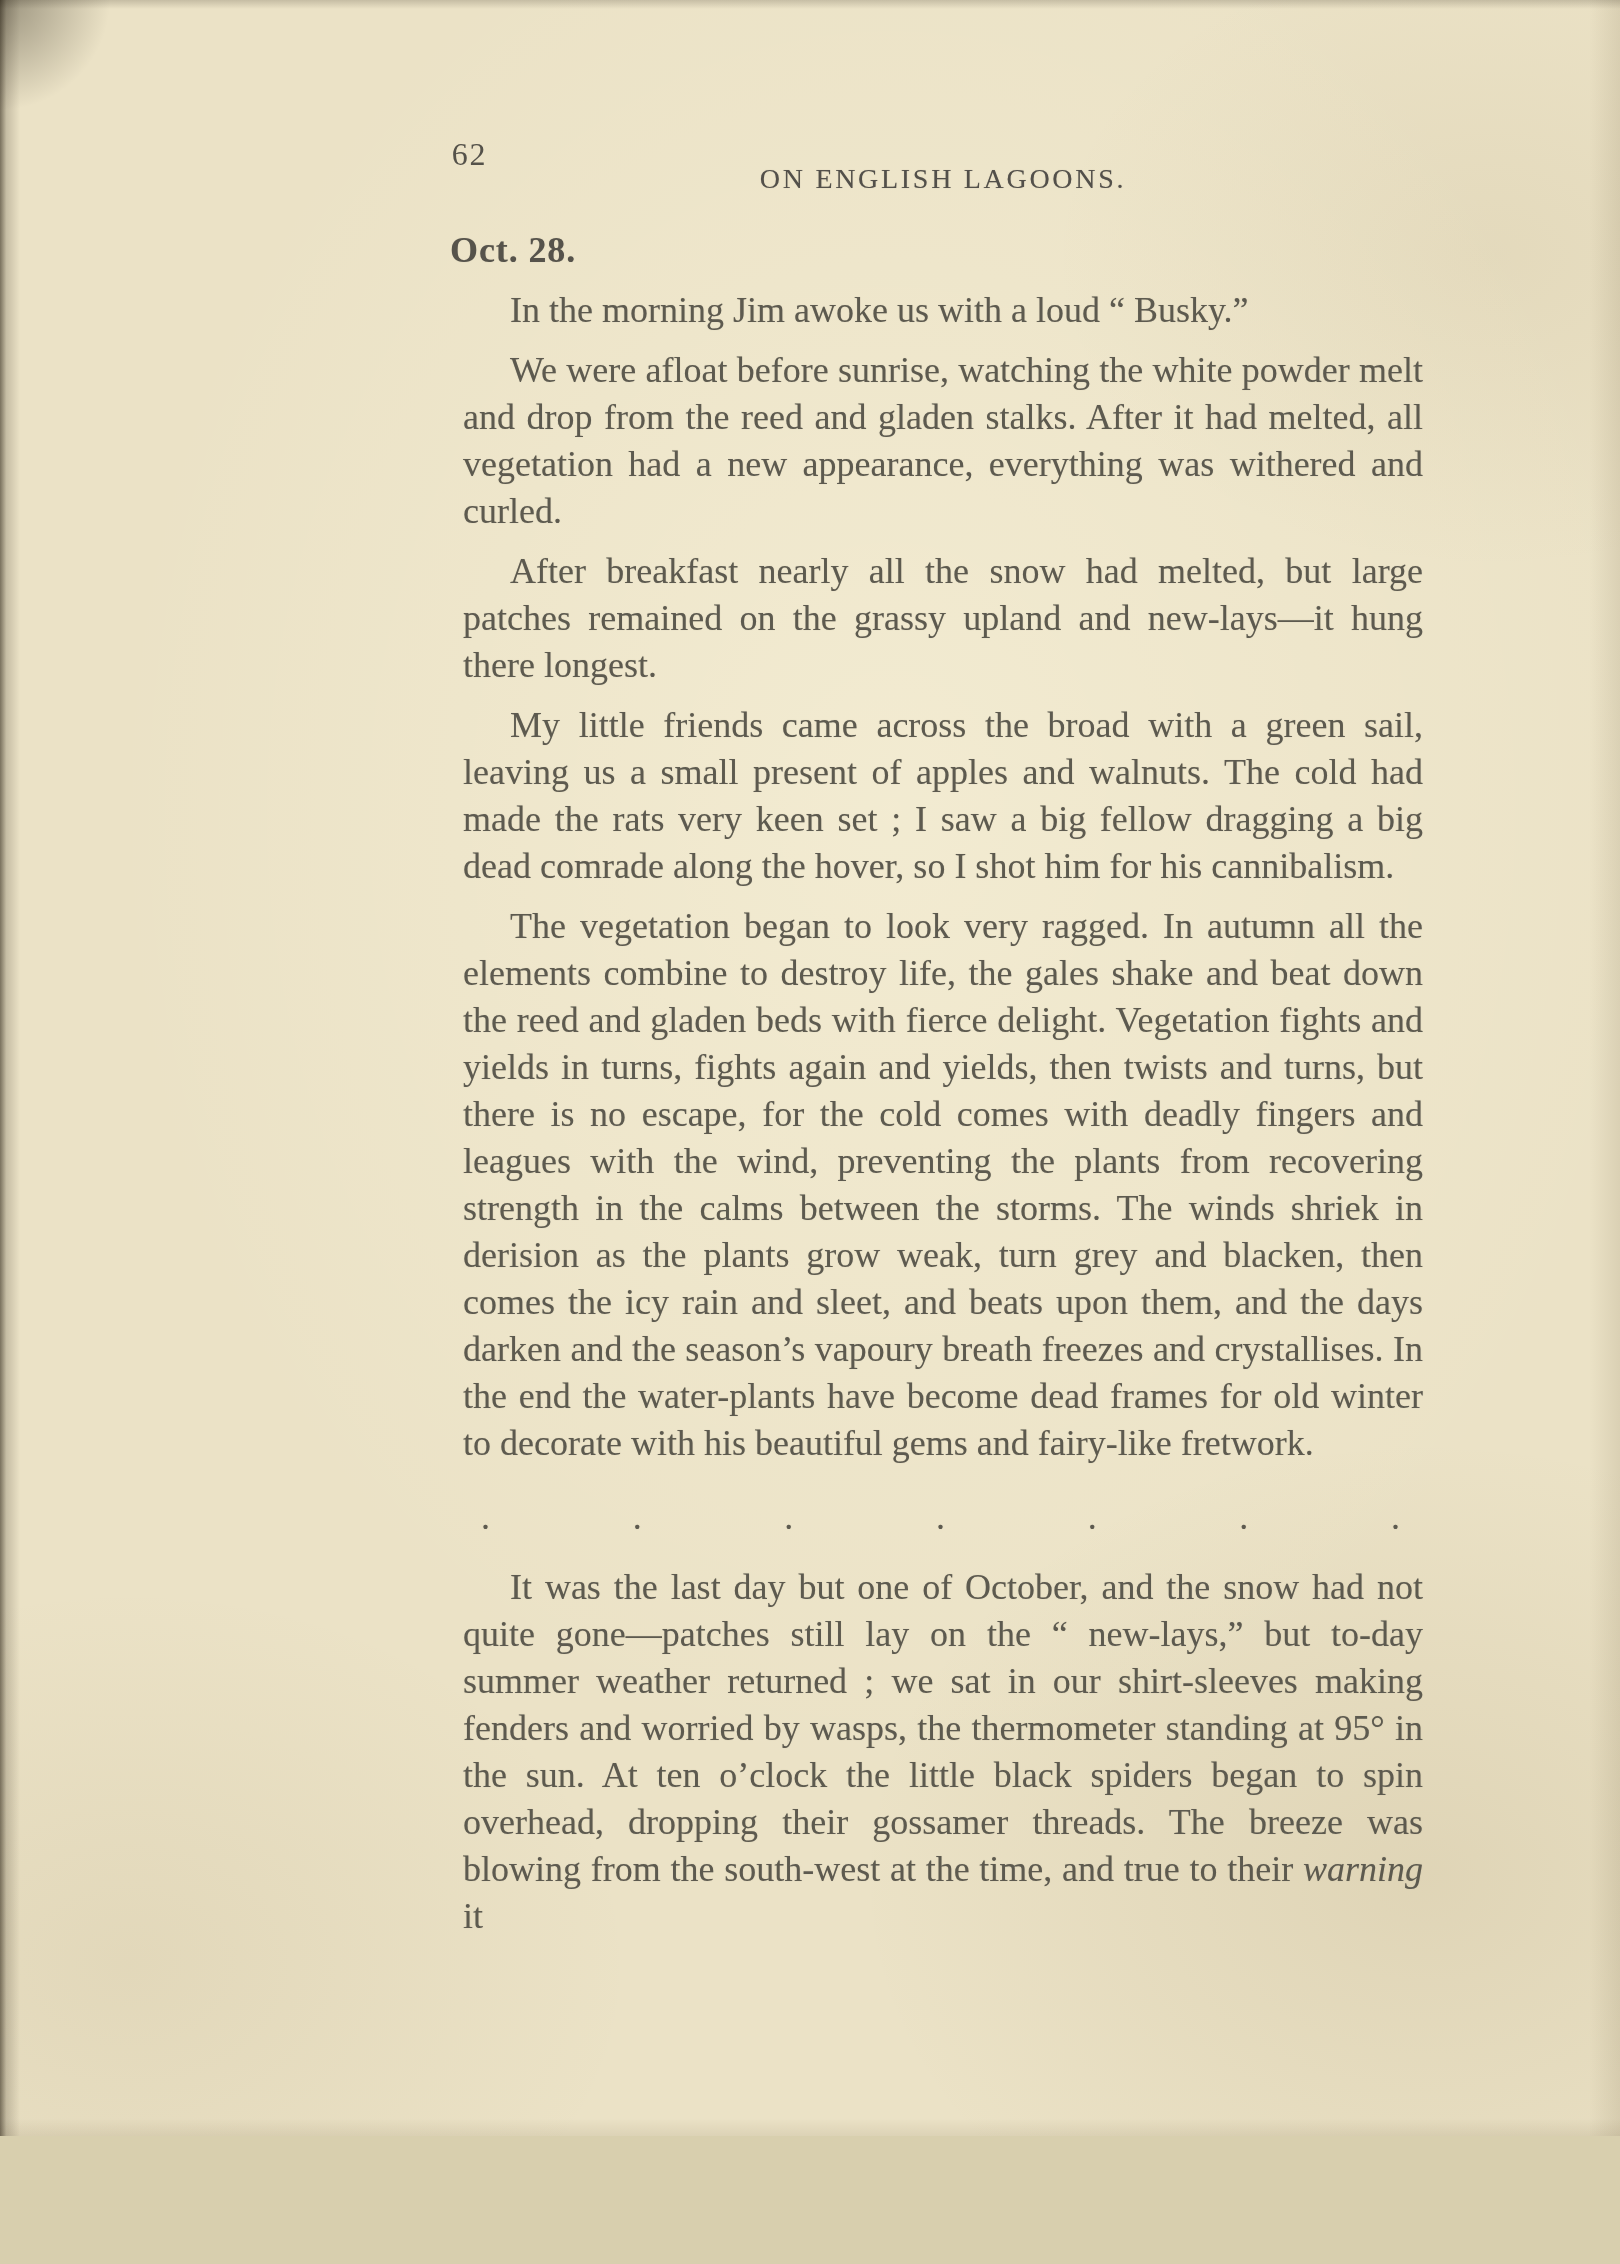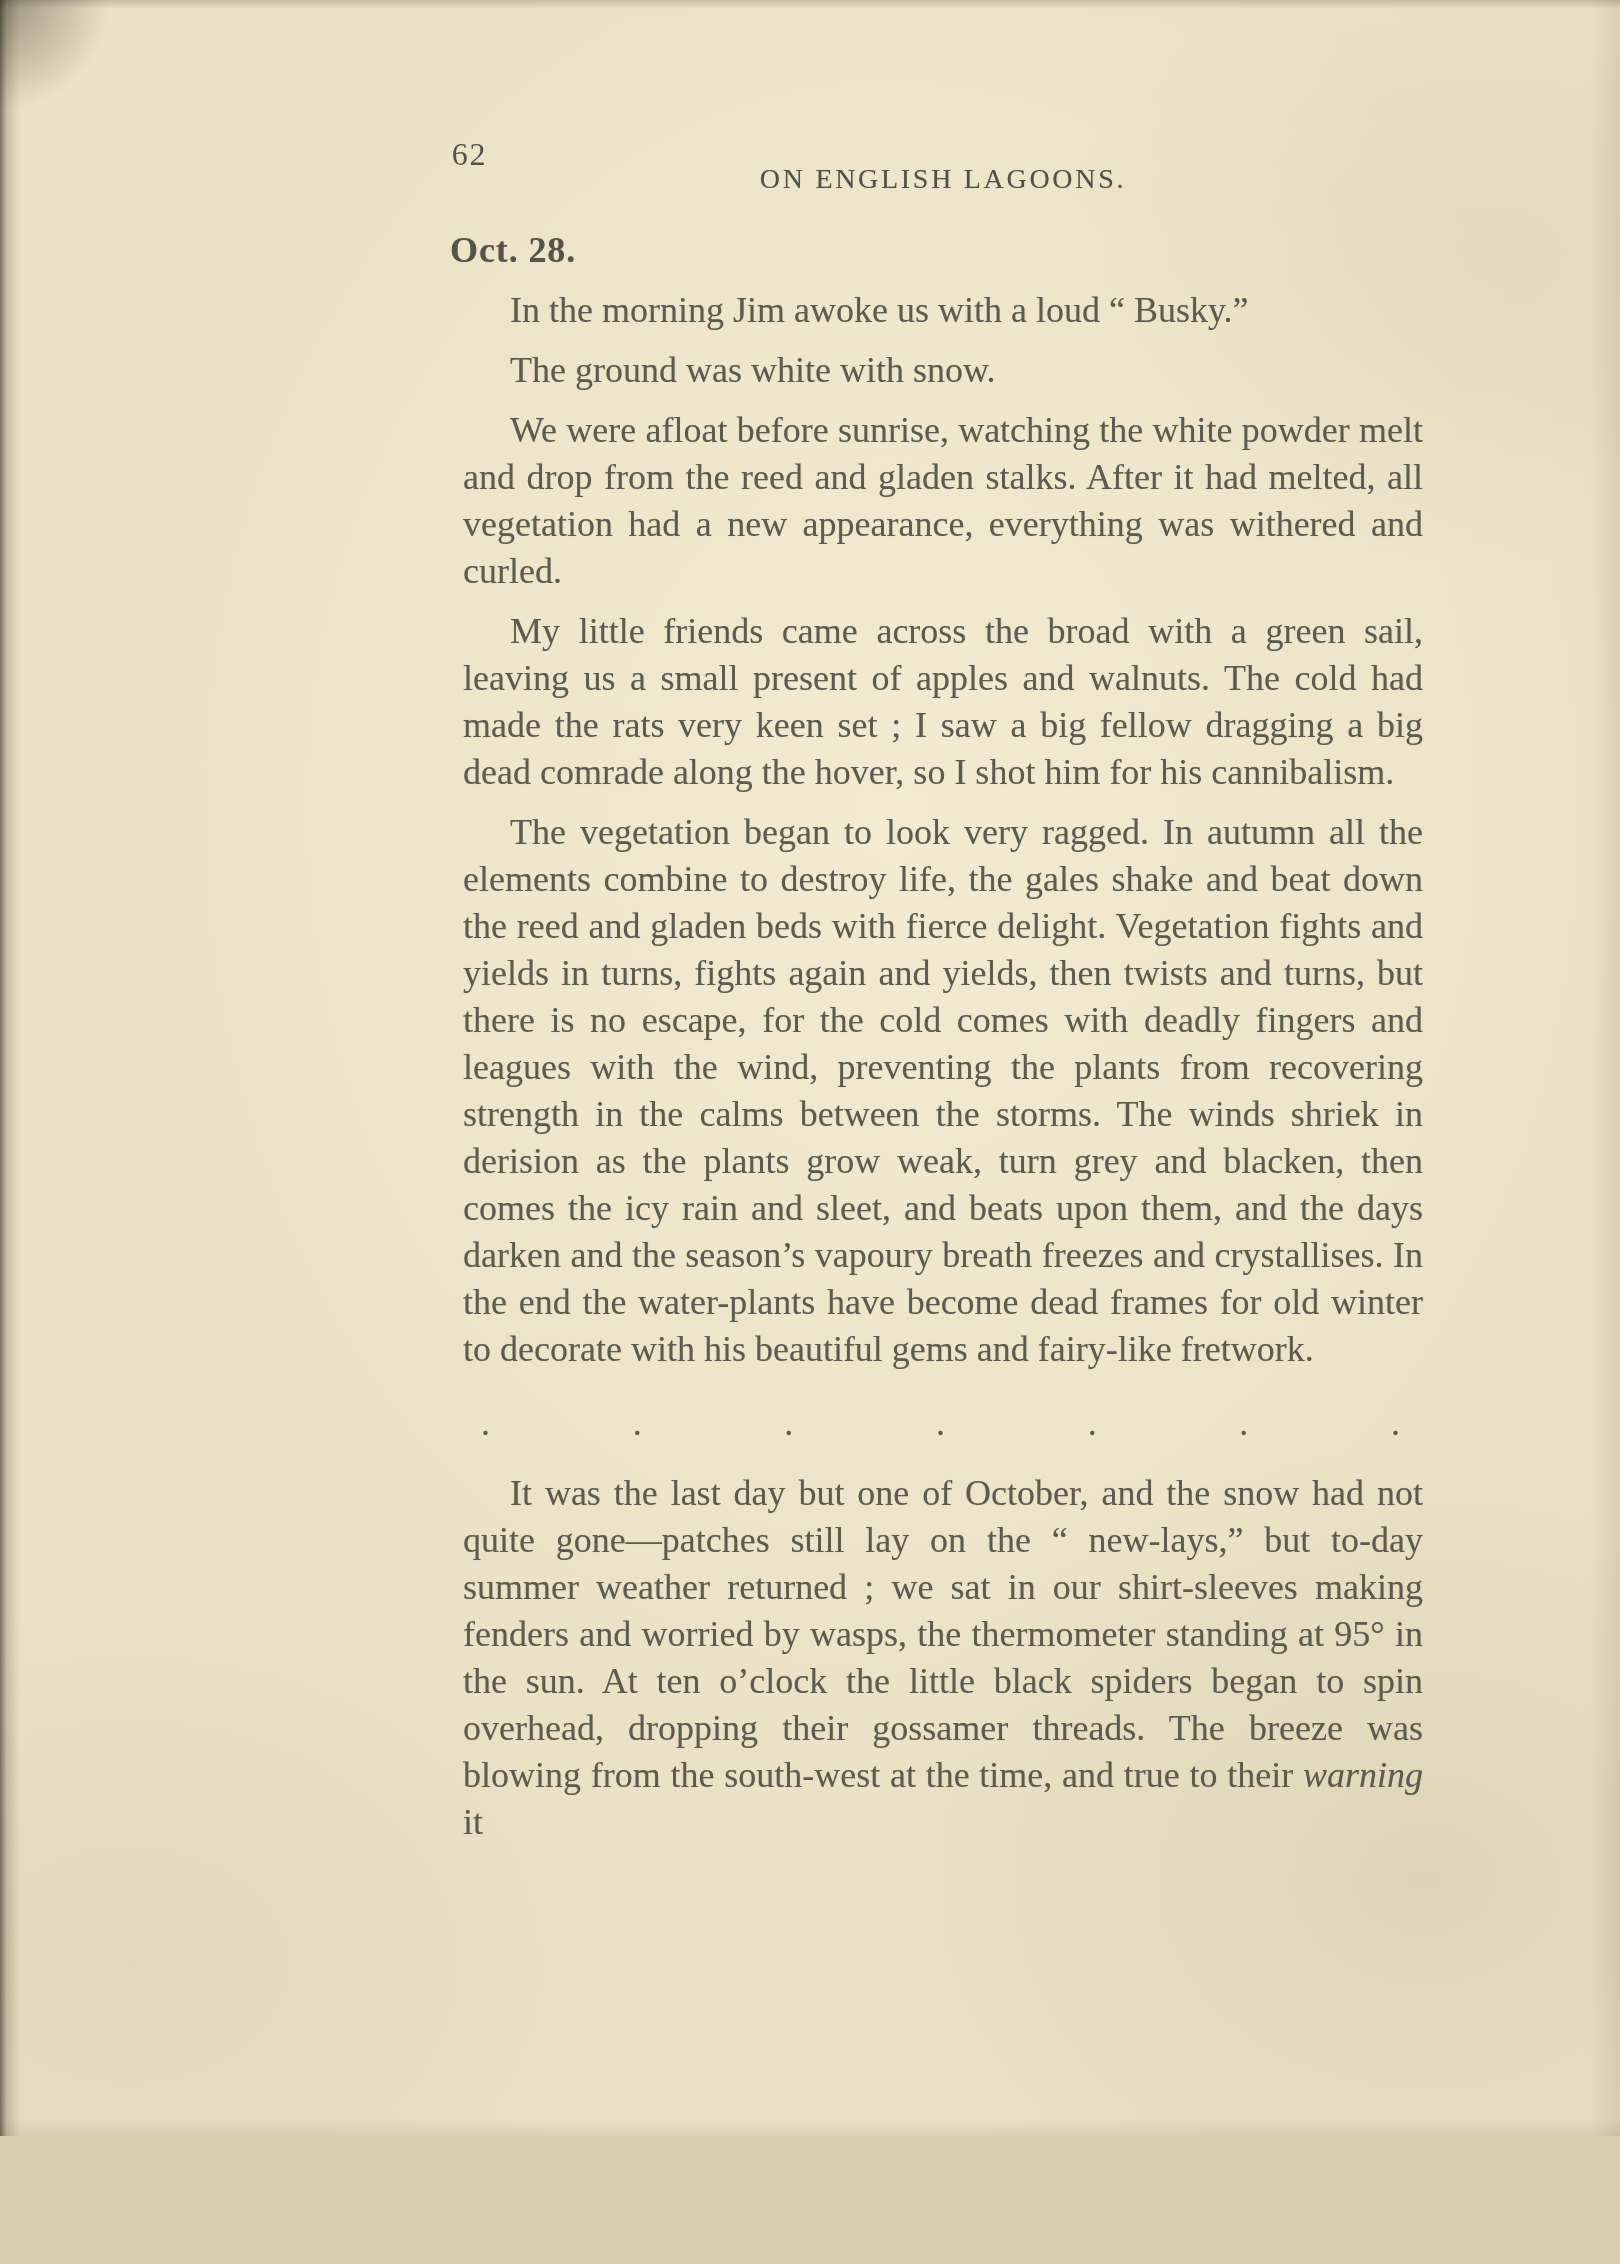--- a/index.html
+++ b/index.html
@@ -98,22 +98,22 @@
   <div class="header">
     <span class="page-number">62</span>
     <span class="running-title">ON ENGLISH LAGOONS.</span>
   </div>
 
   <div class="text-column">
 
     <p class="date-heading">Oct. 28.</p>
 
     <p class="para">In the morning Jim awoke us with a loud “ Busky.”</p>
-    <p class="para">The ground was white with snow.</p>
     <p class="para">We were afloat before sunrise, watching the white powder melt and drop from the reed and gladen stalks. After it had melted, all vegetation had a new appearance, everything was withered and curled.</p>
+    <p class="para">After breakfast nearly all the snow had melted, but large patches remained on the grassy upland and new-lays—it hung there longest.</p>
     <p class="para">My little friends came across the broad with a green sail, leaving us a small present of apples and walnuts. The cold had made the rats very keen set ; I saw a big fellow dragging a big dead comrade along the hover, so I shot him for his cannibalism.</p>
     <p class="para">The vegetation began to look very ragged. In autumn all the elements combine to destroy life, the gales shake and beat down the reed and gladen beds with fierce delight. Vegetation fights and yields in turns, fights again and yields, then twists and turns, but there is no escape, for the cold comes with deadly fingers and leagues with the wind, preventing the plants from recovering strength in the calms between the storms. The winds shriek in derision as the plants grow weak, turn grey and blacken, then comes the icy rain and sleet, and beats upon them, and the days darken and the season’s vapoury breath freezes and crystallises. In the end the water-plants have become dead frames for old winter to decorate with his beautiful gems and fairy-like fretwork.</p>
 
     <div class="dots-row">
       <span class="dot">.</span>
       <span class="dot">.</span>
       <span class="dot">.</span>
       <span class="dot">.</span>
       <span class="dot">.</span>
       <span class="dot">.</span>

